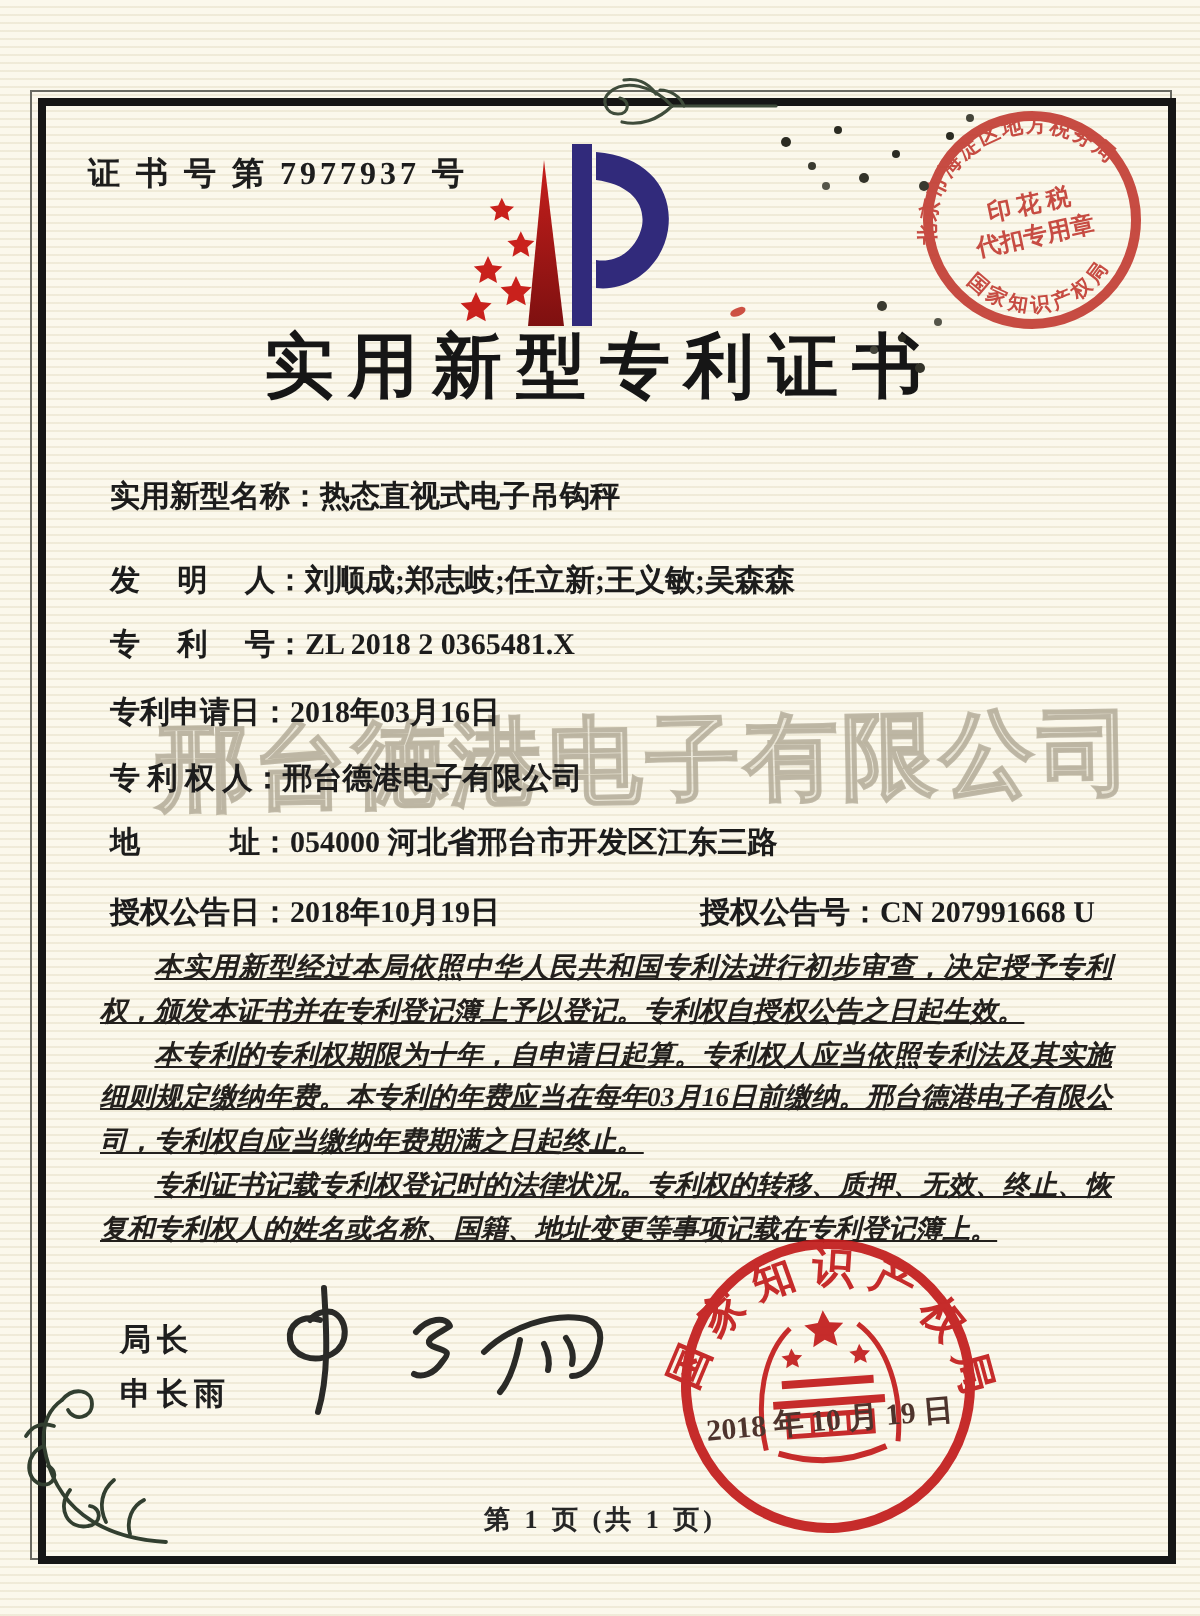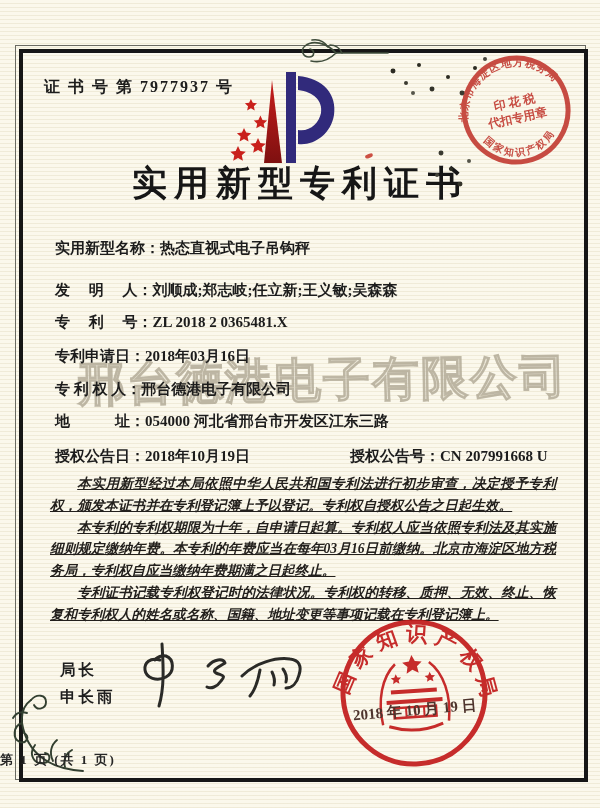--- a/index.html
+++ b/index.html
@@ -21,21 +21,21 @@
   .row-patentee{top:380px;}
   .row-address{top:412px;}
   .row-grant{top:447px;}
   .grant-no{position:absolute;left:350px;top:447px;font-size:15px;font-weight:700;color:#1c1c1c;white-space:nowrap;}
   .paras{position:absolute;left:50px;top:473px;width:506px;font-size:13.6px;line-height:21.8px;color:#23201d;font-style:italic;font-weight:600;text-align:justify;text-decoration:underline;}
   .paras p{margin:0;text-indent:2em;}
   .watermark{position:absolute;left:78px;top:349px;width:500px;font-size:47px;font-weight:700;letter-spacing:2px;color:rgba(202,196,178,0.32);-webkit-text-stroke:1px rgba(173,166,146,0.75);transform:rotate(-1deg);white-space:nowrap;pointer-events:none;}
   .director-title{position:absolute;left:60px;top:660px;font-size:15.5px;font-weight:700;color:#1e1e1e;letter-spacing:3px;}
   .director-name{position:absolute;left:60px;top:687px;font-size:15.5px;font-weight:700;color:#1e1e1e;letter-spacing:3px;}
   .signature{position:absolute;left:122px;top:636px;}
-  .footer{position:absolute;left:0;right:0;top:751px;font-size:13px;font-weight:600;color:#262626;letter-spacing:2px;}
+  .footer{position:absolute;left:0;right:0;top:751px;text-align:center;font-size:13px;font-weight:600;color:#262626;letter-spacing:2px;}
   .tax-seal{position:absolute;left:452px;top:46px;}
   .office-seal{position:absolute;left:325px;top:613px;}
   .orn-top{position:absolute;left:294px;top:32px;}
   .orn-corner{position:absolute;left:5px;top:683px;}
   .specks{position:absolute;left:0;top:0;width:2px;height:2px;border-radius:50%;background:transparent;
     box-shadow:392px 70px 0 1.5px #2b2b22, 405px 82px 0 1px #3a3a30, 418px 64px 0 1px #2b2b22,
       431px 88px 0 1.5px #33332a, 447px 76px 0 1px #2b2b22, 461px 92px 0 1.5px #3a3a30,
       474px 67px 0 1px #2b2b22, 484px 58px 0 1px #44443a, 412px 92px 0 1px #55554a,
       440px 152px 0 1.5px #3a3a30, 450px 168px 0 1px #2b2b22, 459px 183px 0 1.5px #33332a,
       436px 174px 0 1px #44443a, 468px 160px 0 1px #55554a;}
@@ -97,21 +97,21 @@
   </div>
   <div class="field-row row-grant">
     <span>授权公告日：</span><span>2018年10月19日</span>
   </div>
   <div class="grant-no">
     <span>授权公告号：</span><span>CN 207991668 U</span>
   </div>
 
   <div class="paras">
     <p>本实用新型经过本局依照中华人民共和国专利法进行初步审查，决定授予专利权，颁发本证书并在专利登记簿上予以登记。专利权自授权公告之日起生效。</p>
-    <p>本专利的专利权期限为十年，自申请日起算。专利权人应当依照专利法及其实施细则规定缴纳年费。本专利的年费应当在每年03月16日前缴纳。北京市海淀区地方税务局，专利权自应当缴纳年费期满之日起终止。</p>
+    <p>本专利的专利权期限为十年，自申请日起算。专利权人应当依照专利法及其实施细则规定缴纳年费。本专利的年费应当在每年03月16日前缴纳。邢台德港电子有限公司，专利权自应当缴纳年费期满之日起终止。</p>
     <p>专利证书记载专利权登记时的法律状况。专利权的转移、质押、无效、终止、恢复和专利权人的姓名或名称、国籍、地址变更等事项记载在专利登记簿上。</p>
   </div>
 
   <div class="director-title">局长</div>
   <div class="director-name">申长雨</div>
 
   <svg class="signature" width="200" height="85" viewBox="0 0 200 85" fill="none" stroke="#2a2a27" stroke-width="3" stroke-linecap="round" stroke-linejoin="round">
     <path d="M38,24 C28,21 22,27 23,34 C24,42 35,46 44,41 C53,36 52,23 44,20 C40,19 35,21 33,24"></path>
     <path d="M40,8 C41,26 43,50 37,70"></path>
     <path d="M86,30 C92,23 101,22 103,27 C97,31 89,34 94,37 C101,40 104,39 99,45 C95,51 89,53 85,51"></path>

